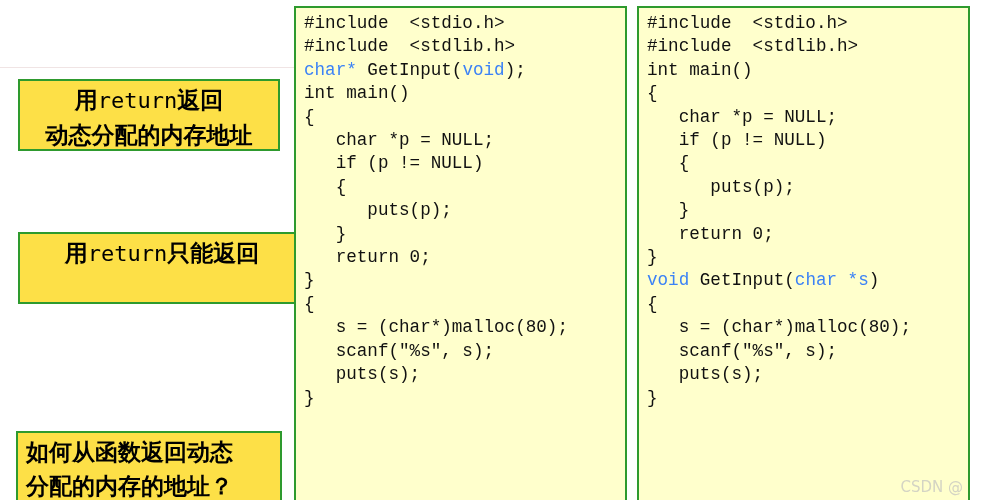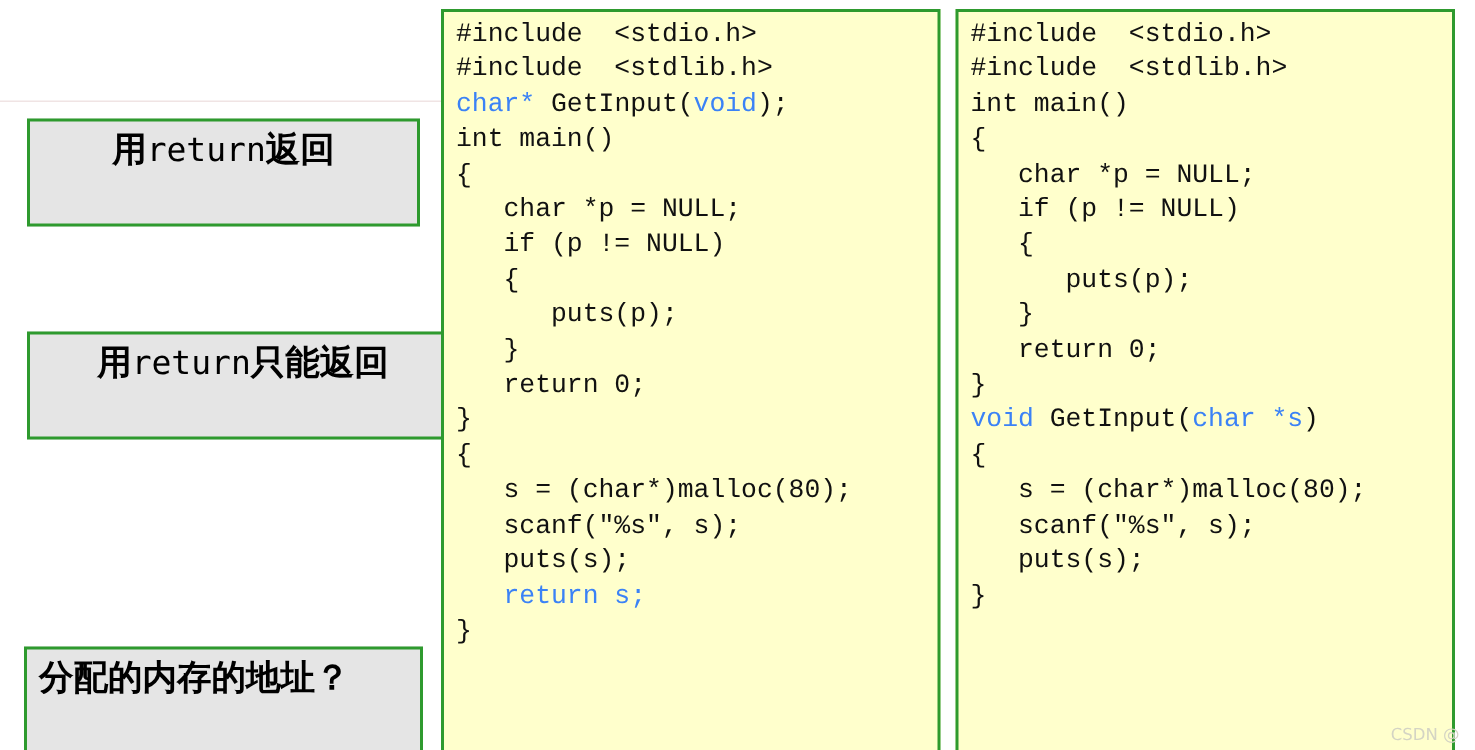--- a/index.html
+++ b/index.html
@@ -7,82 +7,83 @@
     width: 983px; height: 500px; position: relative; overflow: hidden;
     background: #ffffff;
     font-family: "DejaVu Sans", sans-serif;
   }
   .hline {
     position: absolute; left: 0; top: 67px; width: 294px; height: 1px;
     background: #f0e4e4;
   }
   .note {
     position: absolute; left: 18px; width: 257px;
-    background: #e5e5e5; border: 2px solid #2e9a2e;
+    background: #fde047; border: 2px solid #2e9a2e;
     box-sizing: border-box;
     color: #000; font-weight: bold; font-size: 23px; line-height: 34px;
     text-align: center; padding-top: 2px;
   }
   .note .mono { font-family: "DejaVu Sans Mono", monospace; font-weight: normal; font-size: 22px; }
   .note.n1 { top: 79px; height: 72px; width: 262px; }
-  .note.n2 { top: 221px; height: 72px; width: 288px; }
+  .note.n2 { top: 232px; height: 72px; width: 288px; }
   .note.n3 { top: 431px; height: 80px; width: 266px; left: 16px; text-align: left; padding-left: 8px; font-size: 23px; }
   .panel {
     position: absolute; top: 6px; height: 510px;
     background: #ffffcc; border: 2px solid #2e9a2e; box-sizing: border-box;
     padding: 4px 0 0 8px;
   }
   .panel.p1 { left: 294px; width: 333px; }
   .panel.p2 { left: 637px; width: 333px; }
   .code-line {
     font-family: "Liberation Mono", "DejaVu Sans Mono", monospace;
     font-weight: normal; font-size: 17.6px; line-height: 23.4px;
     white-space: pre; color: #111;
   }
   .kw { color: #3b82f6; }
   .watermark {
-    position: absolute; right: 10px; bottom: 4px;
-    font-size: 11px; color: #d4d4c4; font-family: "DejaVu Sans", sans-serif;
+    position: absolute; right: 20px; bottom: 4px;
+    font-size: 15px; color: #d4d4c4; font-family: "DejaVu Sans", sans-serif;
   }
 </style>
 </head>
 <body>
 
 <div class="hline"></div>
 
 <div class="note n1">
   <div><span>用</span><span class="mono">return</span><span>返回</span></div>
+  <div>动态分配的内存地址</div>
 </div>
 
 <div class="note n2">
   <div><span>用</span><span class="mono">return</span><span>只能返回</span></div>
 </div>
 
 <div class="note n3">
+  <div>如何从函数返回动态</div>
   <div>分配的内存的地址？</div>
 </div>
 
 <div class="panel p1" id="panel0">
     <div class="code-line"><span>#include  &lt;stdio.h&gt;</span></div>
     <div class="code-line"><span>#include  &lt;stdlib.h&gt;</span></div>
     <div class="code-line"><span class="kw">char*</span><span> GetInput(</span><span class="kw">void</span><span>);</span></div>
     <div class="code-line"><span>int main()</span></div>
     <div class="code-line"><span>{</span></div>
     <div class="code-line"><span>   char *p = NULL;</span></div>
     <div class="code-line"><span>   if (p != NULL)</span></div>
     <div class="code-line"><span>   {</span></div>
     <div class="code-line"><span>      puts(p);</span></div>
     <div class="code-line"><span>   }</span></div>
     <div class="code-line"><span>   return 0;</span></div>
     <div class="code-line"><span>}</span></div>
     <div class="code-line"><span>{</span></div>
     <div class="code-line"><span>   s = (char*)malloc(80);</span></div>
     <div class="code-line"><span>   scanf("%s", s);</span></div>
     <div class="code-line"><span>   puts(s);</span></div>
-    <div class="code-line"><span class="kw">   return s;</span></div>
     <div class="code-line"><span>}</span></div>
   </div>
 <div class="panel p2" id="panel1">
     <div class="code-line"><span>#include  &lt;stdio.h&gt;</span></div>
     <div class="code-line"><span>#include  &lt;stdlib.h&gt;</span></div>
     <div class="code-line"><span>int main()</span></div>
     <div class="code-line"><span>{</span></div>
     <div class="code-line"><span>   char *p = NULL;</span></div>
     <div class="code-line"><span>   if (p != NULL)</span></div>
     <div class="code-line"><span>   {</span></div>

